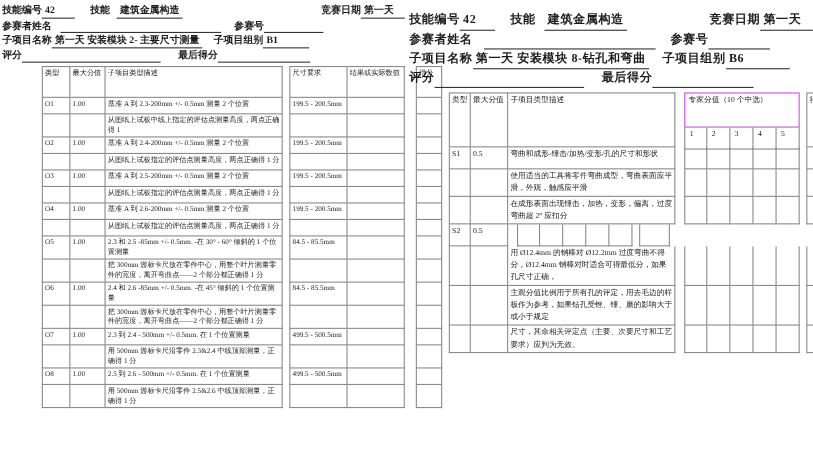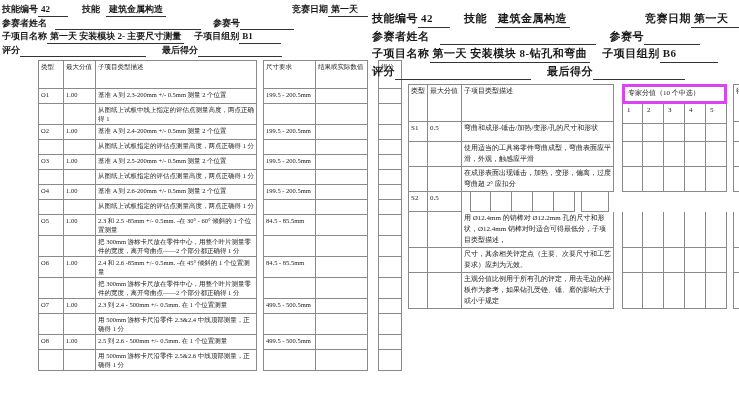--- a/index.html
+++ b/index.html
@@ -40,21 +40,21 @@
   #tbl-right .rt{width:20px;flex:none;}
   #tbl-right .rm{width:34px;flex:none;}
   #tbl-right .rd{width:152px;flex:none;}
   #tbl-right .g1{width:8px;flex:none;}
   #tbl-right .re{width:21px;flex:none;text-align:center;}
   #tbl-right .g2{width:6px;flex:none;}
   #tbl-right .rs{width:28px;flex:none;}
   #tbl-right .c{min-height:20px;}
   
   .expwrap{display:flex;flex-direction:column;width:105px;flex:none;}
-  .expwrap .exphead{box-sizing:border-box;height:20px;border:3px solid #d946ef;padding:1px 3px;}
+  .expwrap .exphead{box-sizing:border-box;height:32px;border:1px solid #d946ef;padding:1px 3px;}
   .expwrap .expnums{display:flex;height:18px;}
   .expwrap .expnums .c{width:21px;flex:none;text-align:left;padding-left:4px;border-top:none;}
   .expwrap .expnums .c:first-child{border-left:1px solid #8a8a8a;}
   #tbl-right .hrow .bigc{min-height:38px;}
   .hdrcell{white-space:pre-line;}
 </style>
 </head>
 <body>
 
 <div class="panel" id="panel-left">
@@ -370,21 +370,34 @@
           <div class="c re"></div>
           <div class="c re"></div>
           <div class="c re"></div>
           <div class="c re"></div>
           <div class="gap g2"></div>
           <div class="c rs gl"></div>
         </div>
         <div class="trow">
           <div class="c rt gl"></div>
           <div class="c rm"></div>
-          <div class="c rd">用 Ø12.4mm 的销棒对 Ø12.2mm 孔的尺寸和形状，Ø12.4mm 销棒对时适合可得最低分，子项目类型描述，</div>
+          <div class="c rd">用 Ø12.4mm 的销棒对 Ø12.2mm 过度弯曲不得分，Ø12.4mm 销棒对时适合可得最低分，如果孔尺寸正确，</div>
+          <div class="gap g1"></div>
+          <div class="c re gl"></div>
+          <div class="c re"></div>
+          <div class="c re"></div>
+          <div class="c re"></div>
+          <div class="c re"></div>
+          <div class="gap g2"></div>
+          <div class="c rs gl"></div>
+        </div>
+        <div class="trow">
+          <div class="c rt gl"></div>
+          <div class="c rm"></div>
+          <div class="c rd">主观分值比例用于所有孔的评定，用去毛边的样板作为参考，如果钻孔受锉、锤、磨的影响大于或小于规定</div>
           <div class="gap g1"></div>
           <div class="c re gl"></div>
           <div class="c re"></div>
           <div class="c re"></div>
           <div class="c re"></div>
           <div class="c re"></div>
           <div class="gap g2"></div>
           <div class="c rs gl"></div>
         </div>
         <div class="trow">
@@ -393,28 +406,15 @@
           <div class="c rd">尺寸，其余相关评定点（主要、次要尺寸和工艺要求）应判为无效。</div>
           <div class="gap g1"></div>
           <div class="c re gl"></div>
           <div class="c re"></div>
           <div class="c re"></div>
           <div class="c re"></div>
           <div class="c re"></div>
           <div class="gap g2"></div>
           <div class="c rs gl"></div>
         </div>
-        <div class="trow">
-          <div class="c rt gl"></div>
-          <div class="c rm"></div>
-          <div class="c rd">主观分值比例用于所有孔的评定，用去毛边的样板作为参考，如果钻孔受锉、锤、磨的影响大于或小于规定</div>
-          <div class="gap g1"></div>
-          <div class="c re gl"></div>
-          <div class="c re"></div>
-          <div class="c re"></div>
-          <div class="c re"></div>
-          <div class="c re"></div>
-          <div class="gap g2"></div>
-          <div class="c rs gl"></div>
-        </div>
       </div>
   </div>
 </div>
 
 </body></html>

